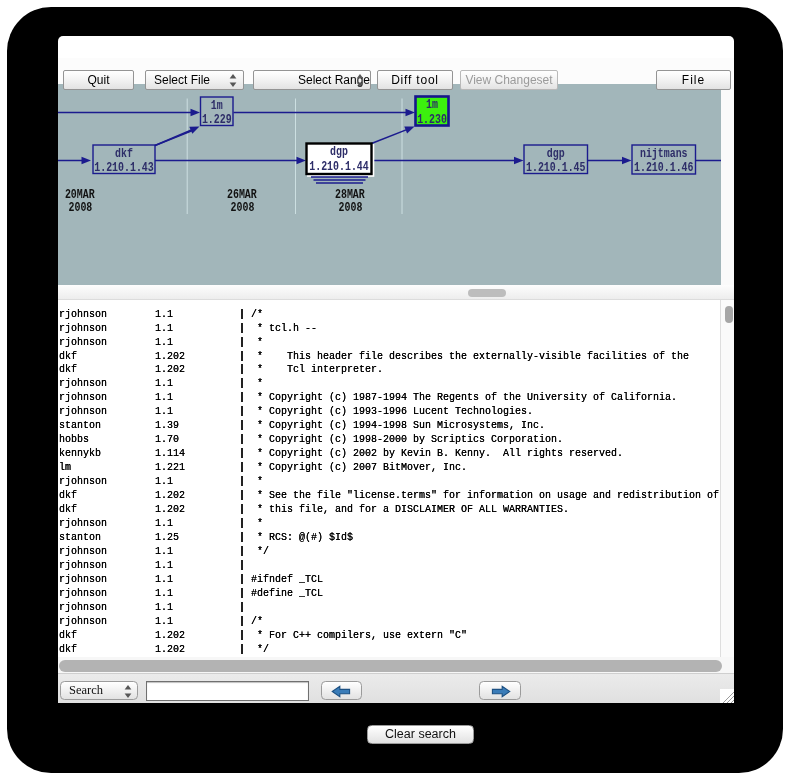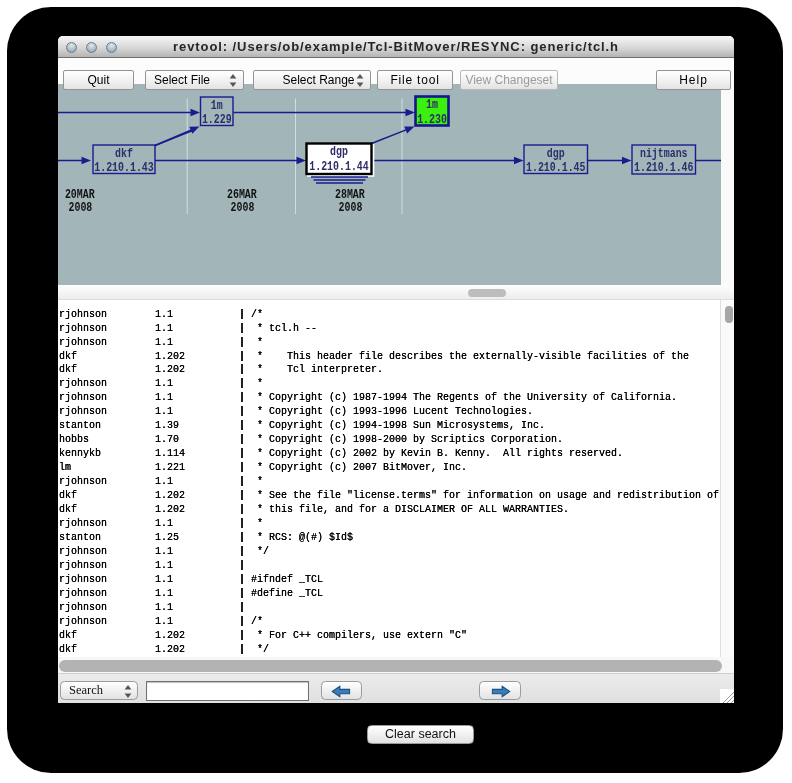--- a/index.html
+++ b/index.html
@@ -29,39 +29,33 @@
 #botbar { position:absolute; left:0; top:637px; width:676px; height:30px; background:linear-gradient(#ebebeb,#e0e0e0); border-top:1px solid #cfcfcf; }
 .bbtn { position:absolute; top:6.5px; height:19px; border:1px solid #9b9b9b; border-radius:4.5px;
   background:linear-gradient(#ffffff, #f2f2f2 45%, #e2e2e2); font-size:12.5px; color:#111;
   text-align:center; line-height:17px; }
 #input { position:absolute; left:88px; top:7px; width:163px; height:19.5px; background:#fff; border:1px solid #707070; box-shadow:inset 0 1px 1px rgba(0,0,0,0.25); }
 #resize { position:absolute; right:0; bottom:0; width:14px; height:14px; background:#fff; }
 </style></head>
 <body>
 <div id="shadow"></div>
 <div id="win">
-  <div id="titlebar">
-    <div class="light" style="left:7.7px;"></div>
-    <div class="light" style="left:27.7px;"></div>
-    <div class="light" style="left:47.7px;"></div>
-    <div id="title">revtool: /Users/ob/example/Tcl-BitMover/RESYNC: generic/tcl.h</div>
-  </div>
   <div id="toolbar">
     <div class="btn" style="left:5px; width:71px;">Quit</div>
     <div class="btn" style="left:87px; width:99px; text-align:left; padding-left:8px;">Select File<span class="sp"><svg width="8" height="13" viewBox="0 0 8 13" xmlns="http://www.w3.org/2000/svg">
             <polygon points="4,0 7.4,4.6 0.6,4.6" fill="#565656"></polygon>
             <polygon points="4,13 7.4,8.4 0.6,8.4" fill="#565656"></polygon>
           </svg></span></div>
-    <div class="btn" style="left:195px; width:118px; text-align:center; padding-left:13px;">Select Range<span class="sp"><svg width="8" height="13" viewBox="0 0 8 13" xmlns="http://www.w3.org/2000/svg">
+    <div class="btn" style="left:195px; width:118px; text-align:right; padding-left:13px;">Select Range<span class="sp"><svg width="8" height="13" viewBox="0 0 8 13" xmlns="http://www.w3.org/2000/svg">
             <polygon points="4,0 7.4,4.6 0.6,4.6" fill="#565656"></polygon>
             <polygon points="4,13 7.4,8.4 0.6,8.4" fill="#565656"></polygon>
           </svg></span></div>
-    <div class="btn" style="left:319px; width:76px; letter-spacing:0.8px;">File tool</div>
+    <div class="btn" style="left:319px; width:76px; letter-spacing:0.8px;">Diff tool</div>
     <div class="btn" style="left:402px; width:98px; color:#9b9b9b; border-color:#b9b9b9;">View Changeset</div>
-    <div class="btn" style="left:598px; width:75px; letter-spacing:1px;">Help</div>
+    <div class="btn" style="left:598px; width:75px; letter-spacing:1px;">File</div>
   </div>
   <svg id="graph" width="676" height="201" viewBox="0 0 676 201" xmlns="http://www.w3.org/2000/svg" style="position:absolute;left:0;top:48px;font-family:'Liberation Mono',monospace;font-weight:bold;font-size:12px;">
 <rect x="0" y="0" width="663" height="201" fill="#a2b6ba"></rect>
 <rect x="663" y="0" width="13" height="201" fill="#fafafa"></rect>
 <line x1="129.2" y1="14.5" x2="129.2" y2="130" stroke="#ccdfe1" stroke-width="1.0"></line>
 <line x1="237.5" y1="14.5" x2="237.5" y2="130" stroke="#ccdfe1" stroke-width="1.0"></line>
 <line x1="344" y1="14.5" x2="344" y2="130" stroke="#ccdfe1" stroke-width="1.0"></line>
 <line x1="0" y1="28.5" x2="135.0" y2="28.5" stroke="#1b1b8e" stroke-width="1.5"></line>
       <polygon points="142.0,28.5 132.5,32.3 132.5,24.7" fill="#1b1b8e"></polygon>
 <line x1="97" y1="61.5" x2="137" y2="45.6" stroke="#1b1b8e" stroke-width="1.5"></line>

